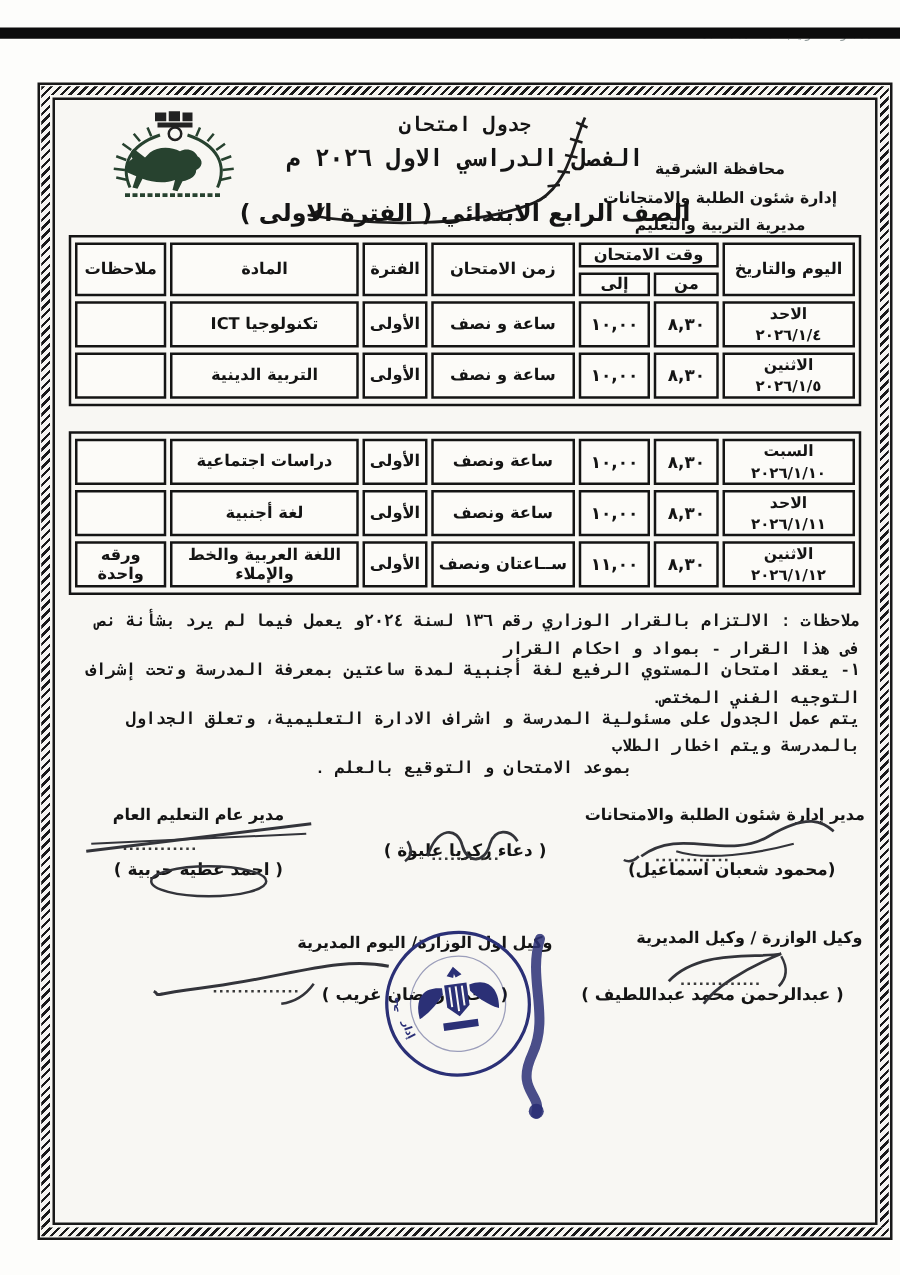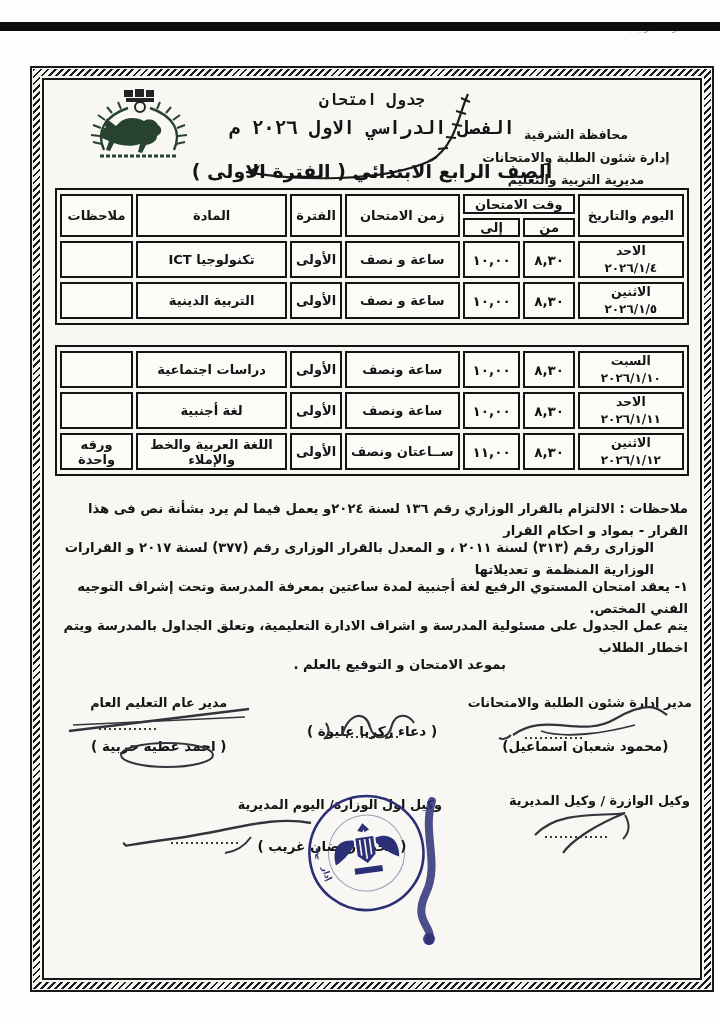--- a/index.html
+++ b/index.html
@@ -62,21 +62,21 @@
   }
   .t1 td{ height:36px; }
   .t2 td{ height:33px; }
   th.grp{ height:20px; }
   th.sub{ height:18px; }
   .day-cell{ line-height:1.35; font-size:12.5px; }
   .date{ font-size:12px; display:block; }
   .time-cell{ font-size:13.5px; }
   .gap{ height:20px; }
   
-  .notes{ margin:22px 4px 0 4px; }
+  .notes{ margin:11px 4px 0 4px;font-family:Liberation Mono, monospace; }
   .note-line{
     font-size:13.2px; font-weight:bold; text-align:right;
     height:39px; line-height:22px;
   }
   .indent-sm{ padding-right:34px; }
   .indent-lg{ padding-right:182px; }
   
   .sigrow1{ display:flex; margin-top:2px; height:92px; }
   .sigcol{ position:relative; width:33.33%; text-align:center; }
   .sig-title{ font-size:12.8px; font-weight:bold; white-space:nowrap; }
@@ -217,21 +217,20 @@
         <td>ســاعتان ونصف</td>
         <td>الأولى</td>
         <td>اللغة العربية والخط والإملاء</td>
         <td>ورقه واحدة</td>
       </tr>
     </tbody>
       </table>
 
     <div class="notes">
       <div class="note-line">ملاحظات : الالتزام بالقرار الوزاري رقم ١٣٦ لسنة ٢٠٢٤و يعمل فيما لم يرد بشأنة نص فى هذا القرار - بمواد و احكام القرار</div>
-      <div class="note-line indent-sm">الوزارى رقم (٣١٣) لسنة ٢٠١١ ، و المعدل بالقرار الوزارى رقم (٣٧٧) لسنة ٢٠١٧ و القرارات الوزارية المنظمة و تعديلاتها</div>
       <div class="note-line">١- يعقد امتحان المستوي الرفيع لغة أجنبية لمدة ساعتين بمعرفة المدرسة وتحت إشراف التوجيه الفني المختص.</div>
       <div class="note-line">يتم عمل الجدول على مسئولية المدرسة و اشراف الادارة التعليمية، وتعلق الجداول بالمدرسة ويتم اخطار الطلاب</div>
       <div class="note-line indent-lg">بموعد الامتحان و التوقيع بالعلم .</div>
     </div>
 
     <div class="sigrow1">
       <div class="sigcol">
         <div class="sig-title">مدير إدارة شئون الطلبة والامتحانات</div>
         <svg class="sig-svg" width="180" height="42" viewBox="0 0 180 42">
           <path d="M18,30 C 50,6 86,34 120,14 S 164,4 172,10" stroke="#33343a" stroke-width="2.2" fill="none"></path>
@@ -262,20 +261,21 @@
     </div>
 
     <div class="sigrow2">
       <div class="wakil-right">
         <div class="sig-title">وكيل الوازرة / وكيل المديرية</div>
         <svg class="sig-svg" style="top:14px" width="190" height="50" viewBox="0 0 190 50">
           <path d="M60,28 C 84,2 130,10 150,6 C 120,18 96,34 88,46" stroke="#33343a" stroke-width="2.2" fill="none"></path>
           <path d="M70,30 h64" stroke="#3a3a3a" stroke-width="2" stroke-dasharray="2 3" fill="none"></path>
           <path d="M150,8 q8,14 -2,24" stroke="#33343a" stroke-width="2" fill="none"></path>
         </svg>
+        <div class="sig-name">( عبدالرحمن محمد عبداللطيف )</div>
       </div>
 
       <div class="wakil-left">
         <div class="sig-title">وكيل اول الوزارة/ اليوم المديرية</div>
         <svg class="sig-svg" style="top:16px;left:-60px" width="220" height="46" viewBox="0 0 220 46">
           <path d="M200,10 C 160,2 120,18 60,26 S 20,34 12,30" stroke="#33343a" stroke-width="2.4" fill="none"></path>
           <path d="M60,30 h70" stroke="#3a3a3a" stroke-width="2" stroke-dasharray="2 3" fill="none"></path>
           <path d="M140,24 q-10,14 -26,16" stroke="#33343a" stroke-width="2" fill="none"></path>
         </svg>
         <div class="sig-name">( محمد رمضان غريب )</div>

